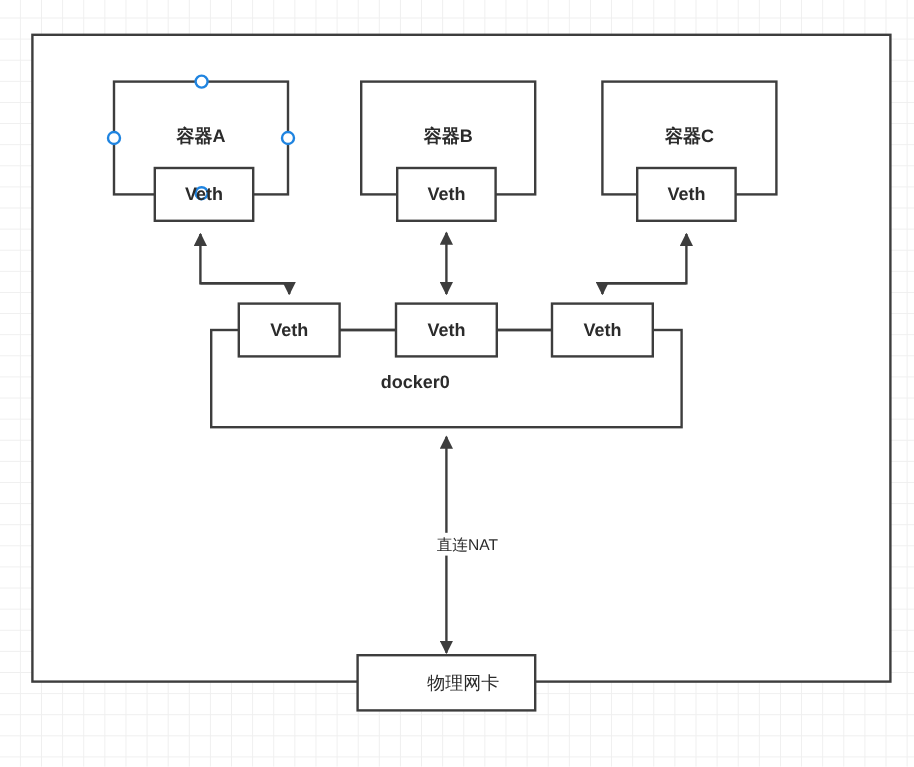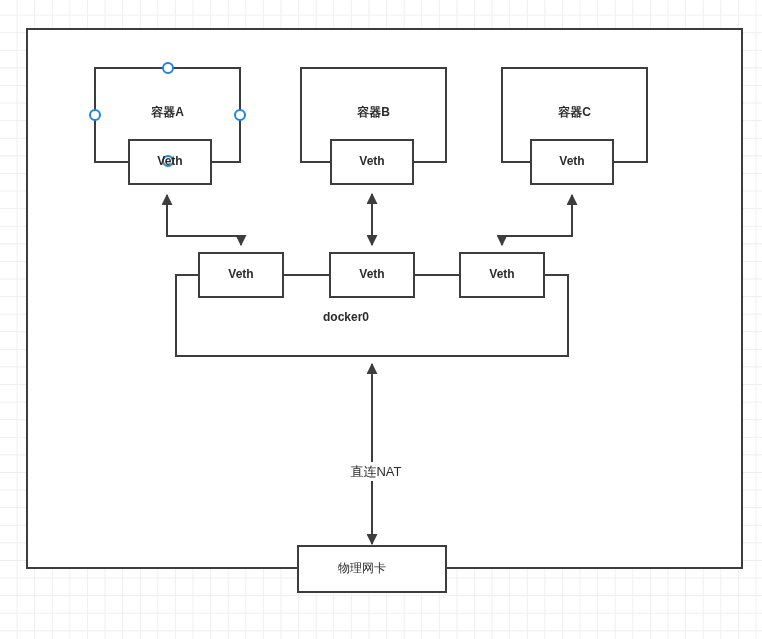--- a/index.html
+++ b/index.html
@@ -26,21 +26,21 @@
   #diagram-svg {
     position: absolute;
     left: 0;
     top: 0;
     width: 762px;
     height: 639px;
   }
   .node-label {
     position: absolute;
     color: #2b2b2b;
-    font-size: 12px;
+    font-size: 15px;
     font-weight: bold;
     line-height: 1;
     white-space: nowrap;
     text-align: center;
     pointer-events: none;
   }
   .node-label.plain {
     font-weight: normal;
   }
   .edge-label {
@@ -129,23 +129,23 @@
   <div class="node-label" style="left:531px; top:155px; width:82px;">Veth</div>
 
   <div class="node-label" style="left:199px; top:268px; width:84px;">Veth</div>
 
   <div class="node-label" style="left:330px; top:268px; width:84px;">Veth</div>
 
   <div class="node-label" style="left:460px; top:268px; width:84px;">Veth</div>
 
   <div class="node-label" style="left:176px; top:311px; width:340px;">docker0</div>
 
-  <div class="node-label plain" style="left:288px; top:562px; width:148px;">物理网卡</div>
+  <div class="node-label plain" style="left:312px; top:562px; width:148px;">物理网卡</div>
 
-  <div class="edge-label" style="left:333px; top:462px; width:78px;">直连NAT</div>
+  <div class="edge-label" style="left:333px; top:444px; width:78px;text-align:right;">直连NAT</div>
 
   <div class="hit" style="left:27px; top:29px; width:715px; height:539px;
               border:2px solid transparent; box-sizing:border-box;"></div>
 
   <div class="hit" style="left:95px; top:68px; width:145px; height:94px;"></div>
   <div class="hit" style="left:301px; top:68px; width:145px; height:94px;"></div>
   <div class="hit" style="left:502px; top:68px; width:145px; height:94px;"></div>
 
   <div class="hit" style="left:129px; top:140px; width:82px; height:44px;"></div>
   <div class="hit" style="left:331px; top:140px; width:82px; height:44px;"></div>

